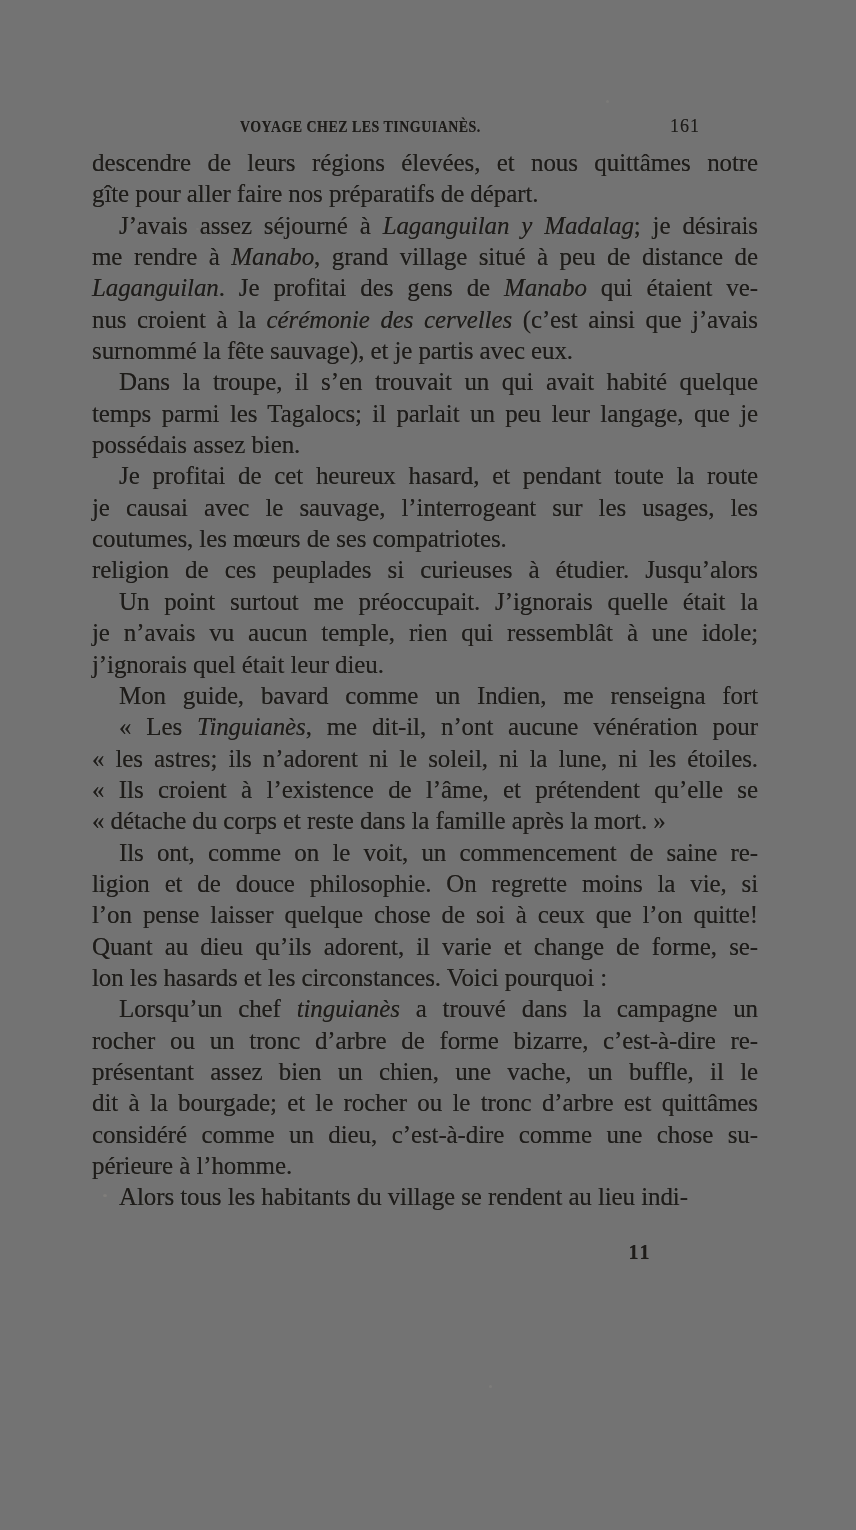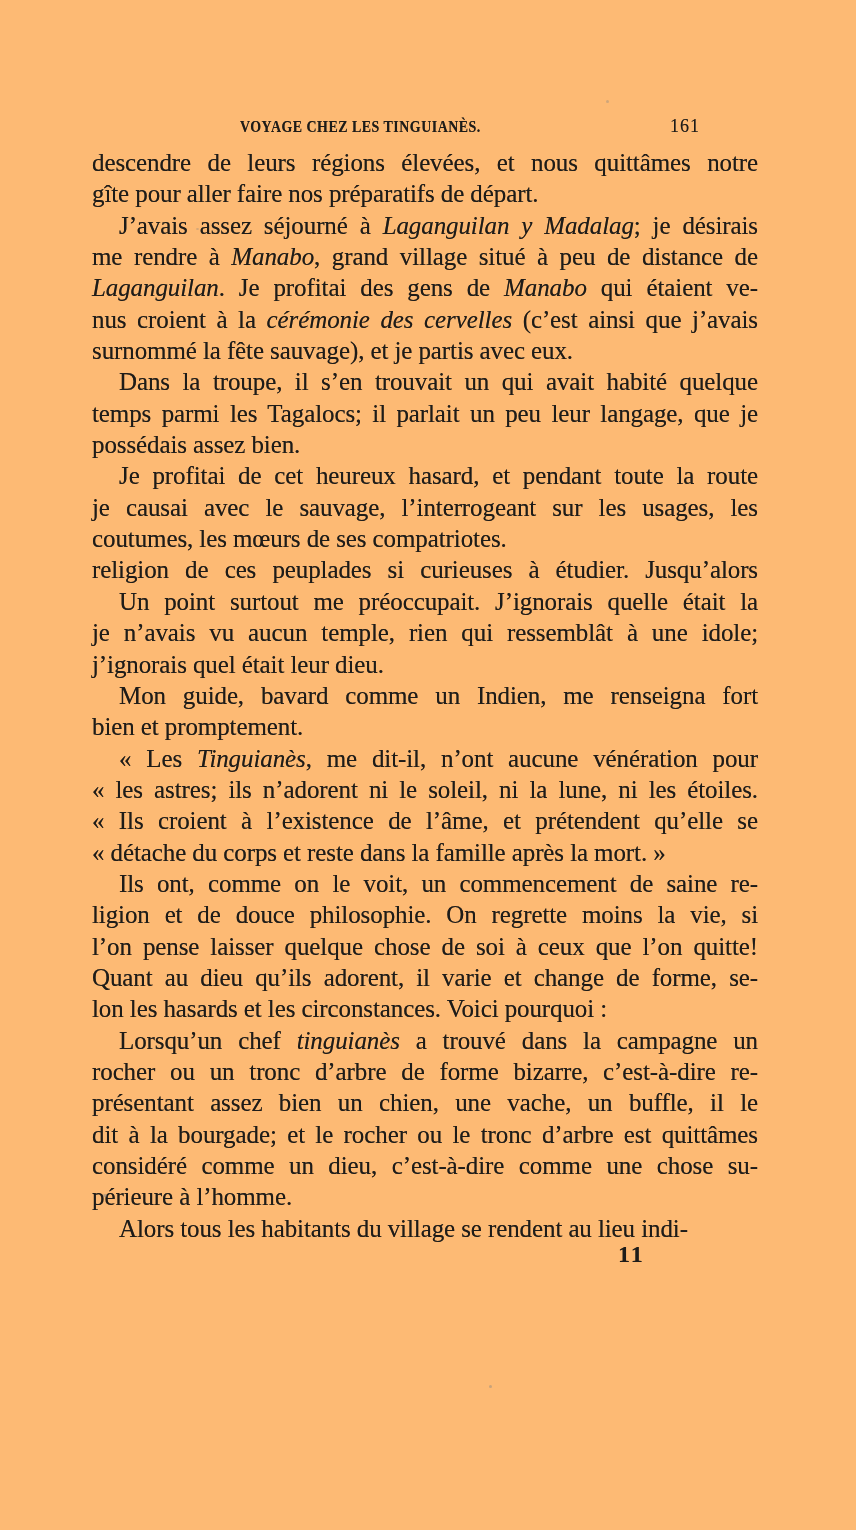--- a/index.html
+++ b/index.html
@@ -4,21 +4,21 @@
 <style>
   html, body {
     margin: 0;
     padding: 0;
     background: #ffffff;
   }
   .page {
     position: relative;
     width: 856px;
     height: 1530px;
-    background: #fdba74;
+    background: #737373;
     overflow: hidden;
     font-family: "Liberation Serif", serif;
     color: #1e1c19;
   }
   
   .running-head-title {
     position: absolute;
     left: 240px;
     top: 117px;
     font-size: 17px;
@@ -63,22 +63,22 @@
   .line.indent {
     text-indent: 27px;
   }
   .it { font-style: italic; margin-top: 13px; }
   
   .signature-mark {
     position: absolute;
     left: 618px;
     top: 1241px;
     width: 44px;
-    text-align: left;
-    font-size: 24px;
+    text-align: center;
+    font-size: 20px;
     font-weight: 700;
     letter-spacing: 2px;
     text-shadow: 0 0 0.5px rgba(30,28,25,0.55);
     font-family: Liberation Serif, serif;
   }
   
   .speckle {
     position: absolute;
     border-radius: 50%;
     background: #8a8782;
@@ -109,21 +109,20 @@
       <div class="line"><span>temps parmi les Tagalocs; il parlait un peu leur langage, que je</span></div>
       <div class="line last"><span>possédais assez bien.</span></div>
       <div class="line indent"><span>Je profitai de cet heureux hasard, et pendant toute la route</span></div>
       <div class="line"><span>je causai avec le sauvage, l’interrogeant sur les usages, les</span></div>
       <div class="line last"><span>coutumes, les mœurs de ses compatriotes.</span></div>
       <div class="line"><span>religion de ces peuplades si curieuses à étudier. Jusqu’alors</span></div>
       <div class="line indent"><span>Un point surtout me préoccupait. J’ignorais quelle était la</span></div>
       <div class="line"><span>je n’avais vu aucun temple, rien qui ressemblât à une idole;</span></div>
       <div class="line last"><span>j’ignorais quel était leur dieu.</span></div>
       <div class="line indent"><span>Mon guide, bavard comme un Indien, me renseigna fort</span></div>
-      <div class="line last"><span>bien et promptement.</span></div>
       <div class="line indent"><span>« Les </span><span class="it">Tinguianès</span><span>, me dit-il, n’ont aucune vénération pour</span></div>
       <div class="line"><span>« les astres; ils n’adorent ni le soleil, ni la lune, ni les étoiles.</span></div>
       <div class="line"><span>« Ils croient à l’existence de l’âme, et prétendent qu’elle se</span></div>
       <div class="line last"><span>« détache du corps et reste dans la famille après la mort. »</span></div>
       <div class="line indent"><span>Ils ont, comme on le voit, un commencement de saine re-</span></div>
       <div class="line"><span>ligion et de douce philosophie. On regrette moins la vie, si</span></div>
       <div class="line"><span>l’on pense laisser quelque chose de soi à ceux que l’on quitte!</span></div>
       <div class="line"><span>Quant au dieu qu’ils adorent, il varie et change de forme, se-</span></div>
       <div class="line last"><span>lon les hasards et les circonstances. Voici pourquoi :</span></div>
       <div class="line indent"><span>Lorsqu’un chef </span><span class="it">tinguianès</span><span> a trouvé dans la campagne un</span></div>

